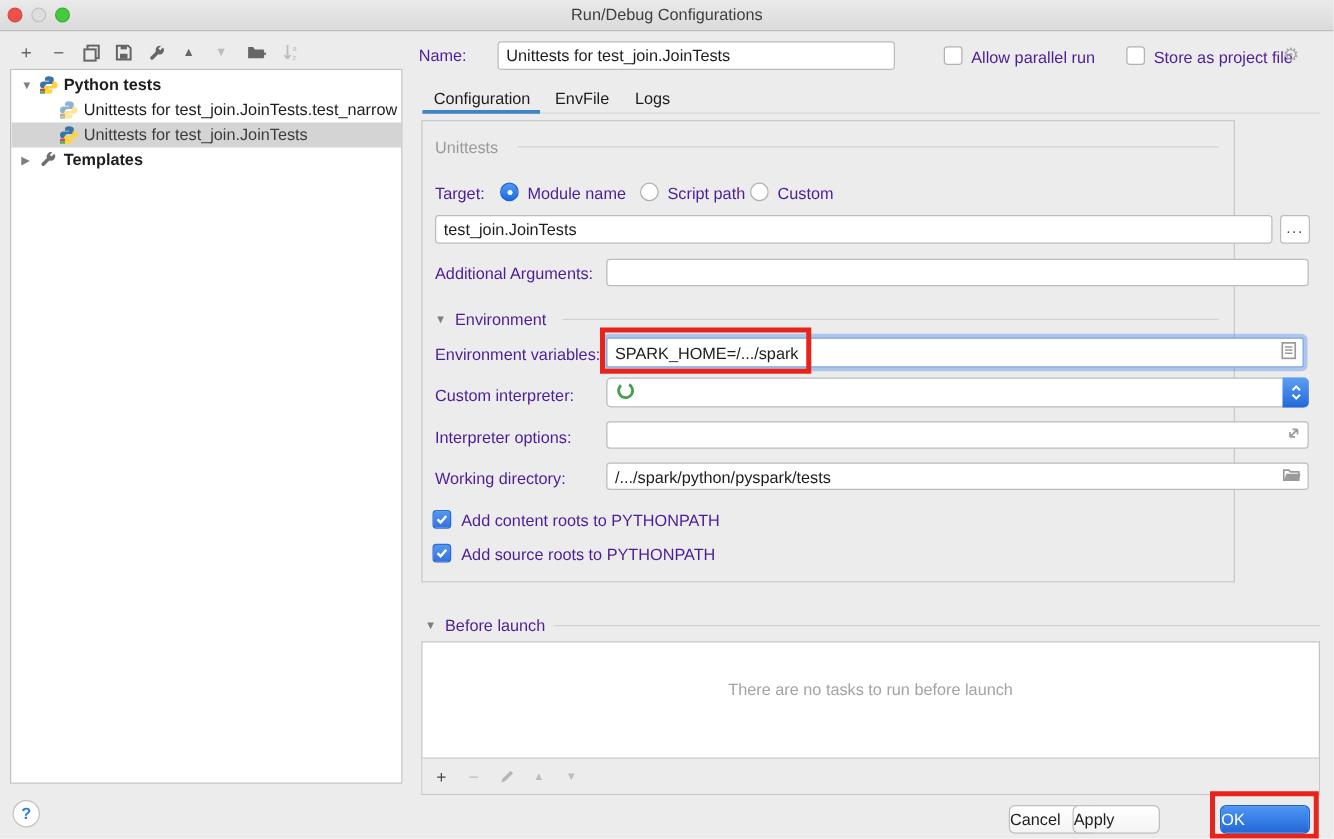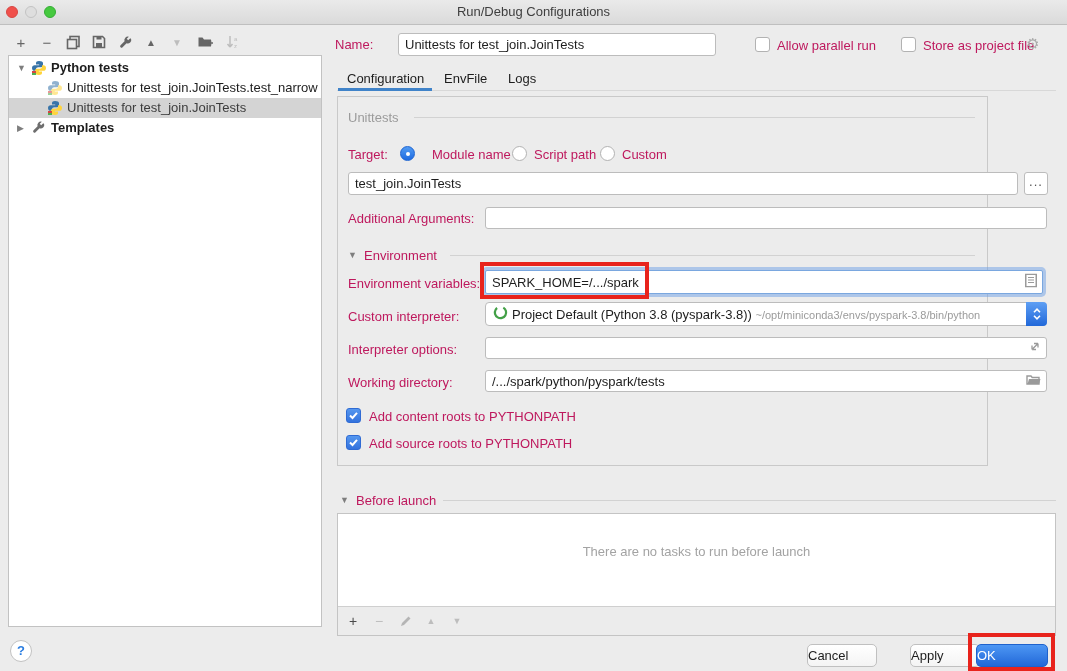--- a/index.html
+++ b/index.html
@@ -24,21 +24,21 @@
   
   #tree-panel { position:absolute; left:8px; top:55px; width:314px; height:572px; background:#fff; border:1px solid #c2c2c2; overflow:hidden; }
   .trow { position:absolute; left:0; width:100%; height:20px; line-height:20px; white-space:nowrap; }
   .trow .twisty { position:absolute; left:8px; top:0; width:12px; color:#7e7e7e; font-size:9px; line-height:20px; }
   .trow .ticon { position:absolute; top:2px; width:16px; height:16px; }
   .trow .tlabel { position:absolute; top:0; }
   .bold { font-weight:bold; }
   .selrow { background:#d4d4d4; }
 
   
-  .lbl { position:absolute; color:#be185d; }
+  .lbl { position:absolute; color:#4c1d95; }
   .field { position:absolute; background:#fff; border:1px solid #bcbcbc; border-radius:3px; }
   .field input { width:100%; height:100%; border:none; outline:none; background:transparent;
       font-family:"Liberation Sans",sans-serif; font-size:13px; color:#1d1d1d; padding:0 6px; }
   .fieldicon { position:absolute; right:5px; top:50%; transform:translateY(-50%); color:#9a9a9a; }
 
   
   .cb { position:absolute; width:15px; height:15px; border-radius:3px; background:#fff; border:1px solid #b2b2b2; }
   .cb.checked { background:linear-gradient(#5597ef,#3372dd); border:1px solid #2f6bd4; }
   .cb svg { display:block; margin:1px auto; }
   .radio { position:absolute; width:15px; height:15px; border-radius:50%; background:#fff; border:1px solid #b2b2b2; }
@@ -189,21 +189,21 @@
   <div id="tab-baseline"></div>
   <div id="tab-underline"></div>
 
   <div id="config-panel">
 
     <div class="lbl graytext" style="left:10px; top:13px;">Unittests</div>
     <div class="sep-line" style="left:76px; right:12px; top:20px;"></div>
 
     <div class="lbl" style="left:10px; top:50px;">Target:</div>
     <div class="radio sel" style="left:62px; top:49px;"></div>
-    <div class="lbl" style="left:94px; top:50px;">Module name</div>
+    <div class="lbl" style="left:84px; top:50px;">Module name</div>
     <div class="radio" style="left:174px; top:49px;"></div>
     <div class="lbl" style="left:196px; top:50px;">Script path</div>
     <div class="radio" style="left:262px; top:49px;"></div>
     <div class="lbl" style="left:284px; top:50px;">Custom</div>
 
     <div class="field" style="left:10px; top:75px; width:670px; height:23px;">
       <input value="test_join.JoinTests" style="">
     </div>
     <div class="field" style="left:686px; top:75px; width:24px; height:23px; text-align:center; line-height:18px; color:#555; letter-spacing:1px;">...</div>
 
@@ -226,24 +226,20 @@
           </svg>
       </span>
     </div>
 
     <div class="lbl" style="left:10px; top:212px;">Custom interpreter:</div>
     <div id="interp-combo">
       <span class="fieldicon" style="left:7px; right:auto;">
         <svg width="15" height="15" viewBox="0 0 16 16">
             <circle cx="8" cy="8" r="6" fill="none" stroke="#43a047" stroke-width="2.4" stroke-dasharray="30 8" transform="rotate(-60 8 8)"></circle>
           </svg>
-      </span>
-      <span class="main">
-        <span>Project Default (Python 3.8 (pyspark-3.8))</span>
-        <span class="path">~/opt/miniconda3/envs/pyspark-3.8/bin/python</span>
       </span>
       <span id="combo-stepper">
         <svg width="10" height="16" viewBox="0 0 10 16">
             <path d="M2 6.2 5 3.2l3 3M2 9.8l3 3 3-3" stroke="#fff" stroke-width="1.6" fill="none"></path>
           </svg>
       </span>
     </div>
 
     <div class="lbl" style="left:10px; top:245px;">Interpreter options:</div>
     <div class="field" style="left:147px; top:240px; width:562px; height:22px;">
@@ -294,19 +290,19 @@
             <path d="M2 11l1-3 6.5-6.5 2 2L5 10z" fill="#b5b5b5"></path>
           </svg>
       </span>
       <span class="ticonbtn disabled" style="left:84px; font-size:9px;">▲</span>
       <span class="ticonbtn disabled" style="left:110px; font-size:9px;">▼</span>
     </div>
   </div>
 
   <div id="help-btn">?</div>
   <div class="btn" style="left:807px;">Cancel</div>
-  <div class="btn" style="left:910px;">Apply</div>
+  <div class="btn" style="left:858px;">Apply</div>
   <div class="btn" id="btn-ok">OK</div>
 
   <div class="annot" style="left:480px; top:262px; width:169px; height:37px;"></div>
   <div class="annot" style="left:968px; top:633px; width:87px; height:38px;"></div>
 
 </div>
 
 </body></html>

